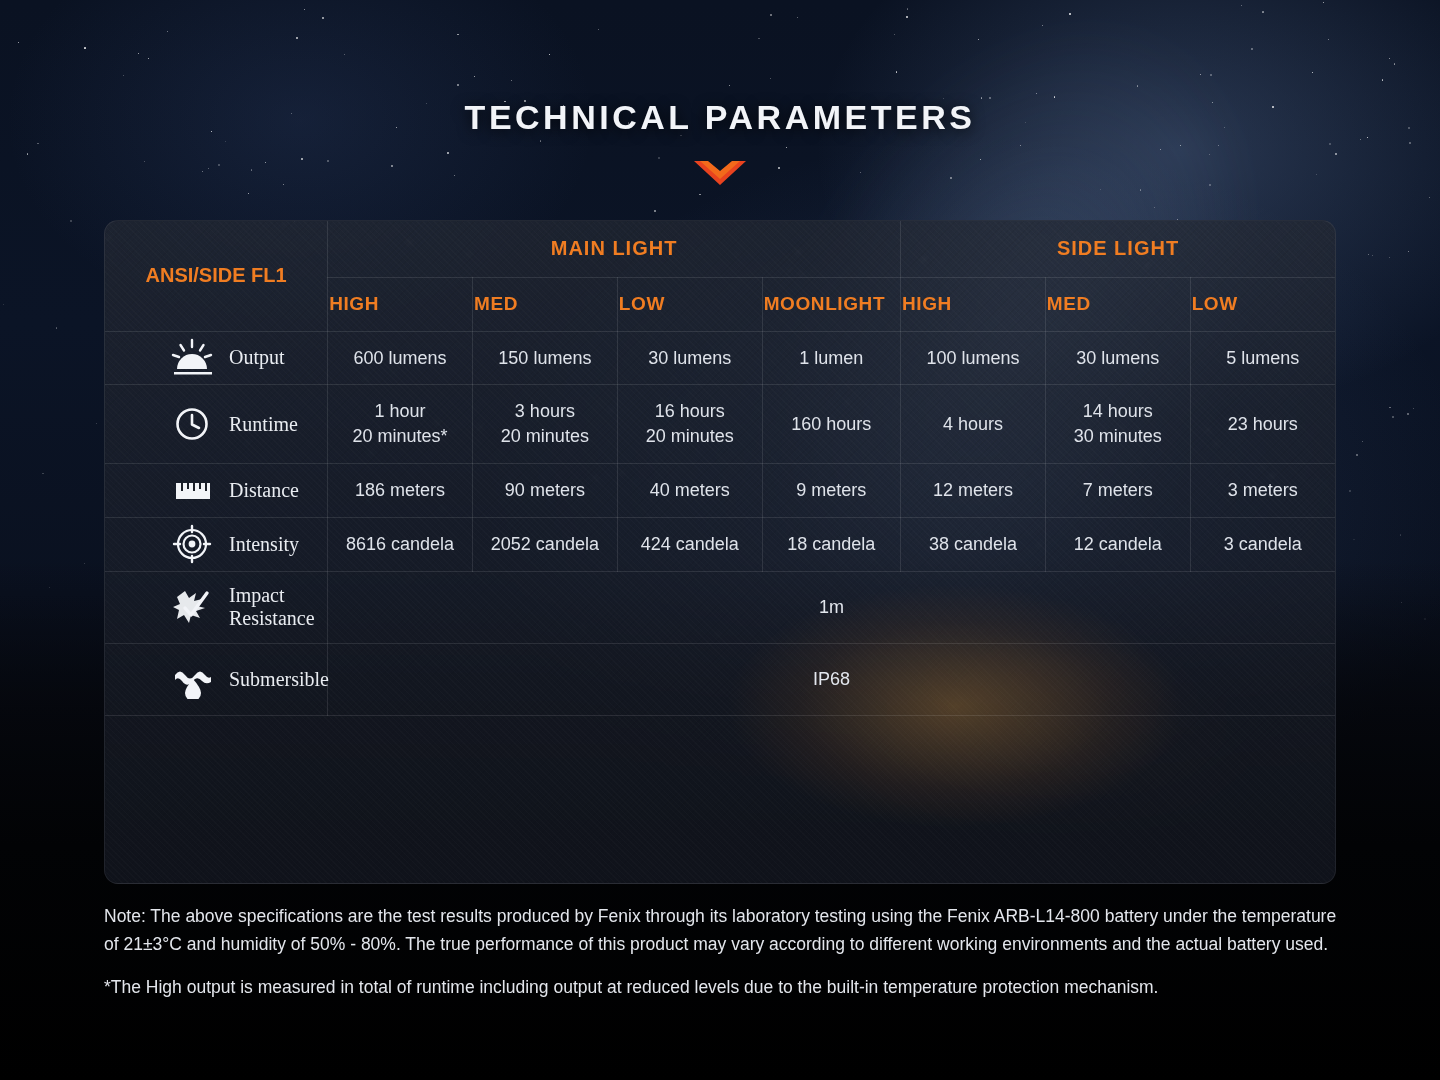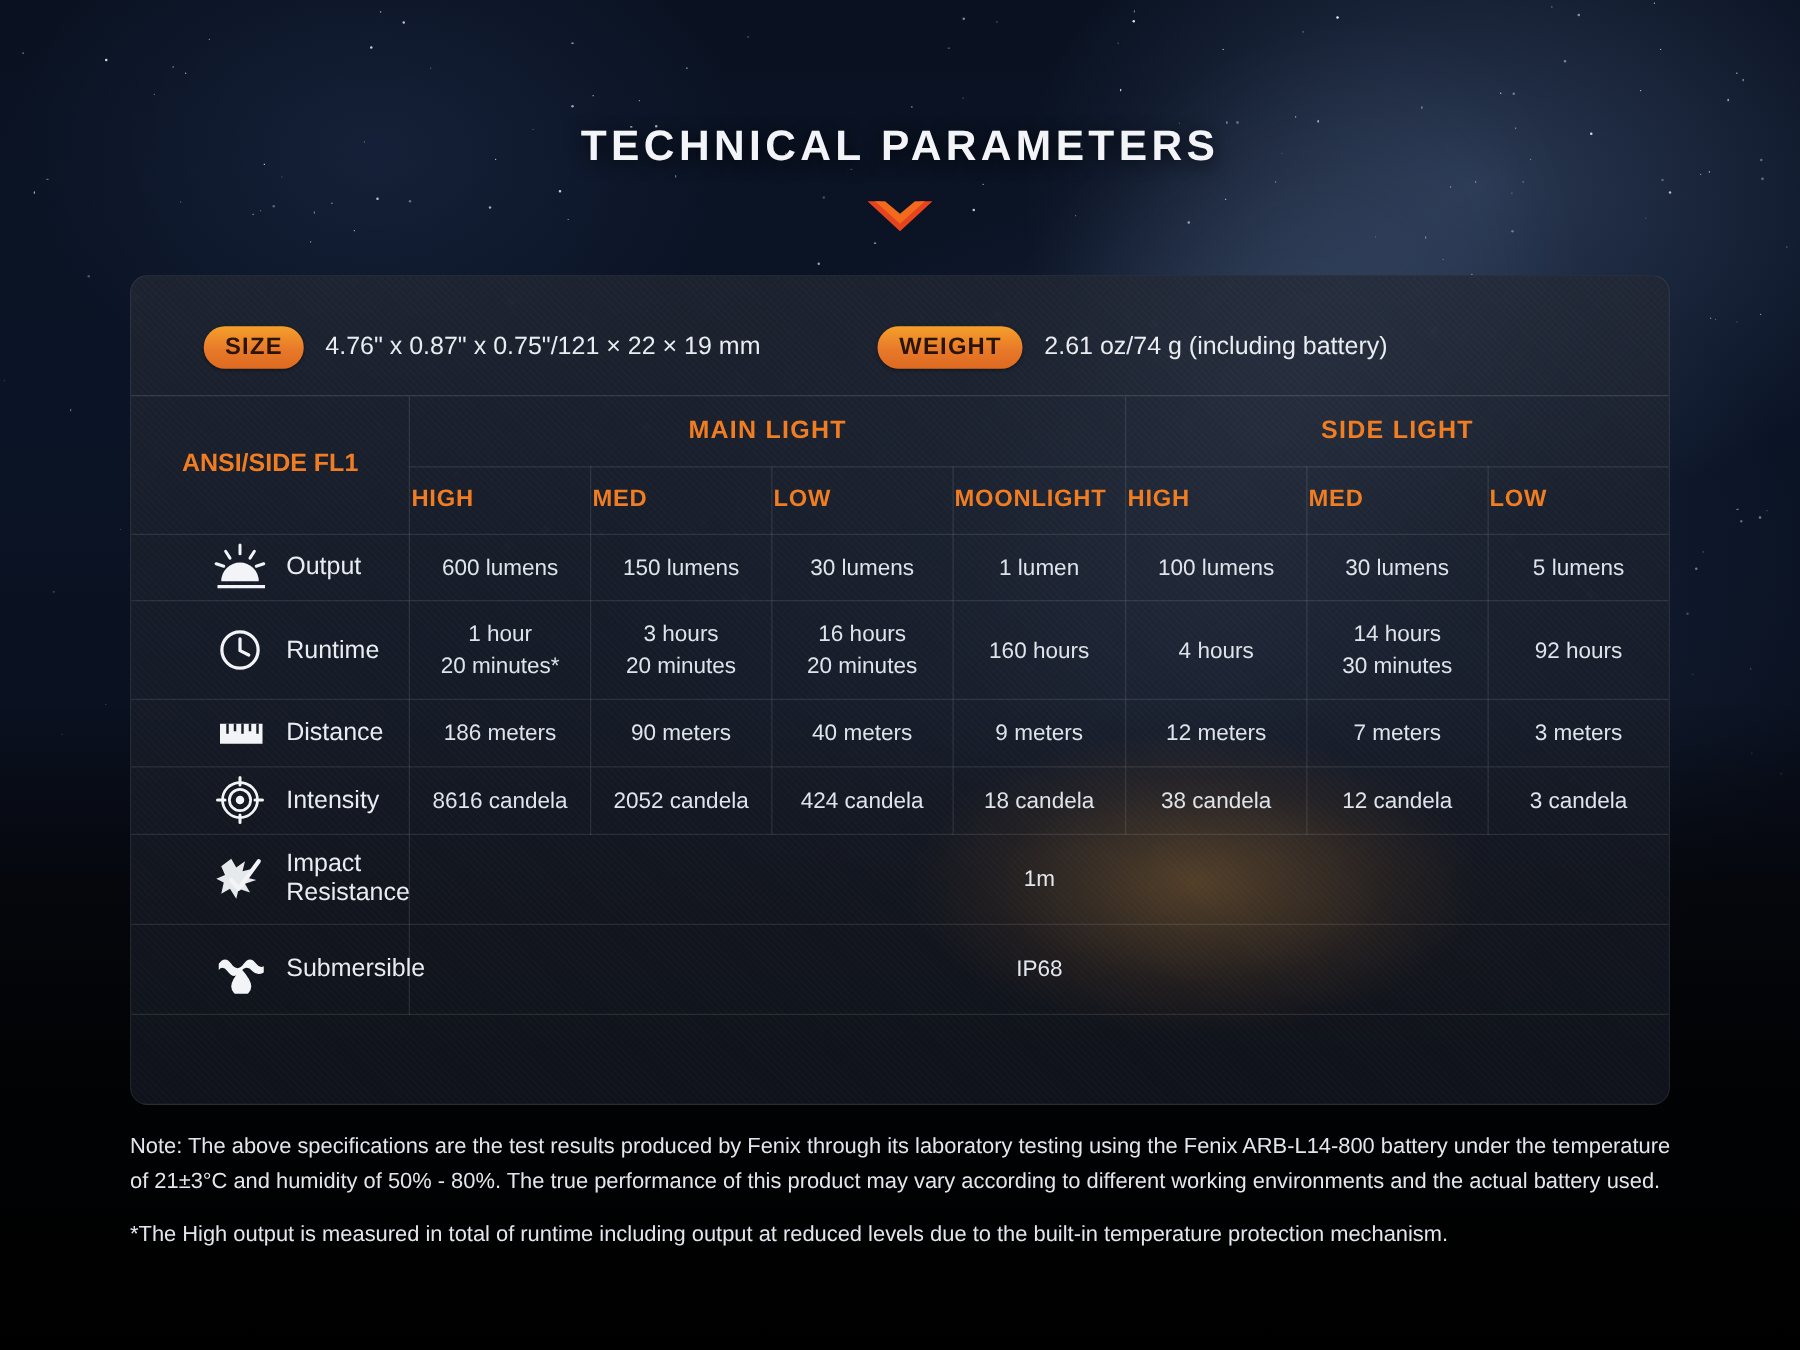--- a/index.html
+++ b/index.html
@@ -163,20 +163,21 @@
     font-size: 20px;
     font-weight: bold;
     text-align: center;
     vertical-align: middle;
   }
   .rowlabel {
     color: #e9ecf1;
     font-size: 20px;
     vertical-align: middle;
     padding-left: 66px;
+    font-family: Liberation Serif, serif;
   }
   .rowlabel-wrap { display: flex; align-items: center; gap: 14px; }
   .rowlabel-ic { width: 44px; height: 40px; flex: 0 0 44px; }
   .cellval {
     color: #dfe3ea;
     font-size: 18px;
     text-align: center;
     vertical-align: middle;
     line-height: 1.38;
     padding: 14px 2px;
@@ -477,30 +478,20 @@
   <svg id="chevron" viewBox="0 0 56 30">
     <path d="M2 2 L28 26 L54 2 L44 2 L28 16 L12 2 Z" fill="#e8431f"></path>
     <path d="M8 2 L28 20 L48 2 L40 2 L28 12 L16 2 Z" fill="#f26a1b"></path>
   </svg>
 </div>
 
 <div id="panel">
   <div id="panel-texture"></div>
   <div id="panel-inner-glow"></div>
 
-  <div id="sizerow">
-    <div id="size-group">
-      <span class="pill">SIZE</span>
-      <span class="specval">4.76" x 0.87" x 0.75"/121 × 22 × 19 mm</span>
-    </div>
-    <div id="weight-group">
-      <span class="pill">WEIGHT</span>
-      <span class="specval">2.61 oz/74 g (including battery)</span>
-    </div>
-  </div>
 
   <table id="tbl">
     <colgroup>
       <col style="width:206px">
       <col style="width:134px">
       <col style="width:134px">
       <col style="width:134px">
       <col style="width:128px">
       <col style="width:134px">
       <col style="width:134px">
@@ -590,21 +581,21 @@
             <span>160 hours</span>
           </td>
           <td class="cellval hline vline">
             <span>4 hours</span>
           </td>
           <td class="cellval hline vline">
             <span>14 hours</span>
             <span>30 minutes</span>
           </td>
           <td class="cellval hline">
-            <span>92 hours</span>
+            <span>23 hours</span>
           </td>
         </tr>
         <tr>
           <td class="rowlabel vline hline">
             <span class="rowlabel-wrap">
               <span class="rowlabel-ic"><svg viewBox="0 0 44 40">
                   <path d="M5 13 H39 V29 H5 Z" fill="#f2f4f8"></path>
                   <g stroke="#1b1f28" stroke-width="2">
                     <line x1="11" y1="13" x2="11" y2="21"></line>
                     <line x1="17" y1="13" x2="17" y2="19"></line>

